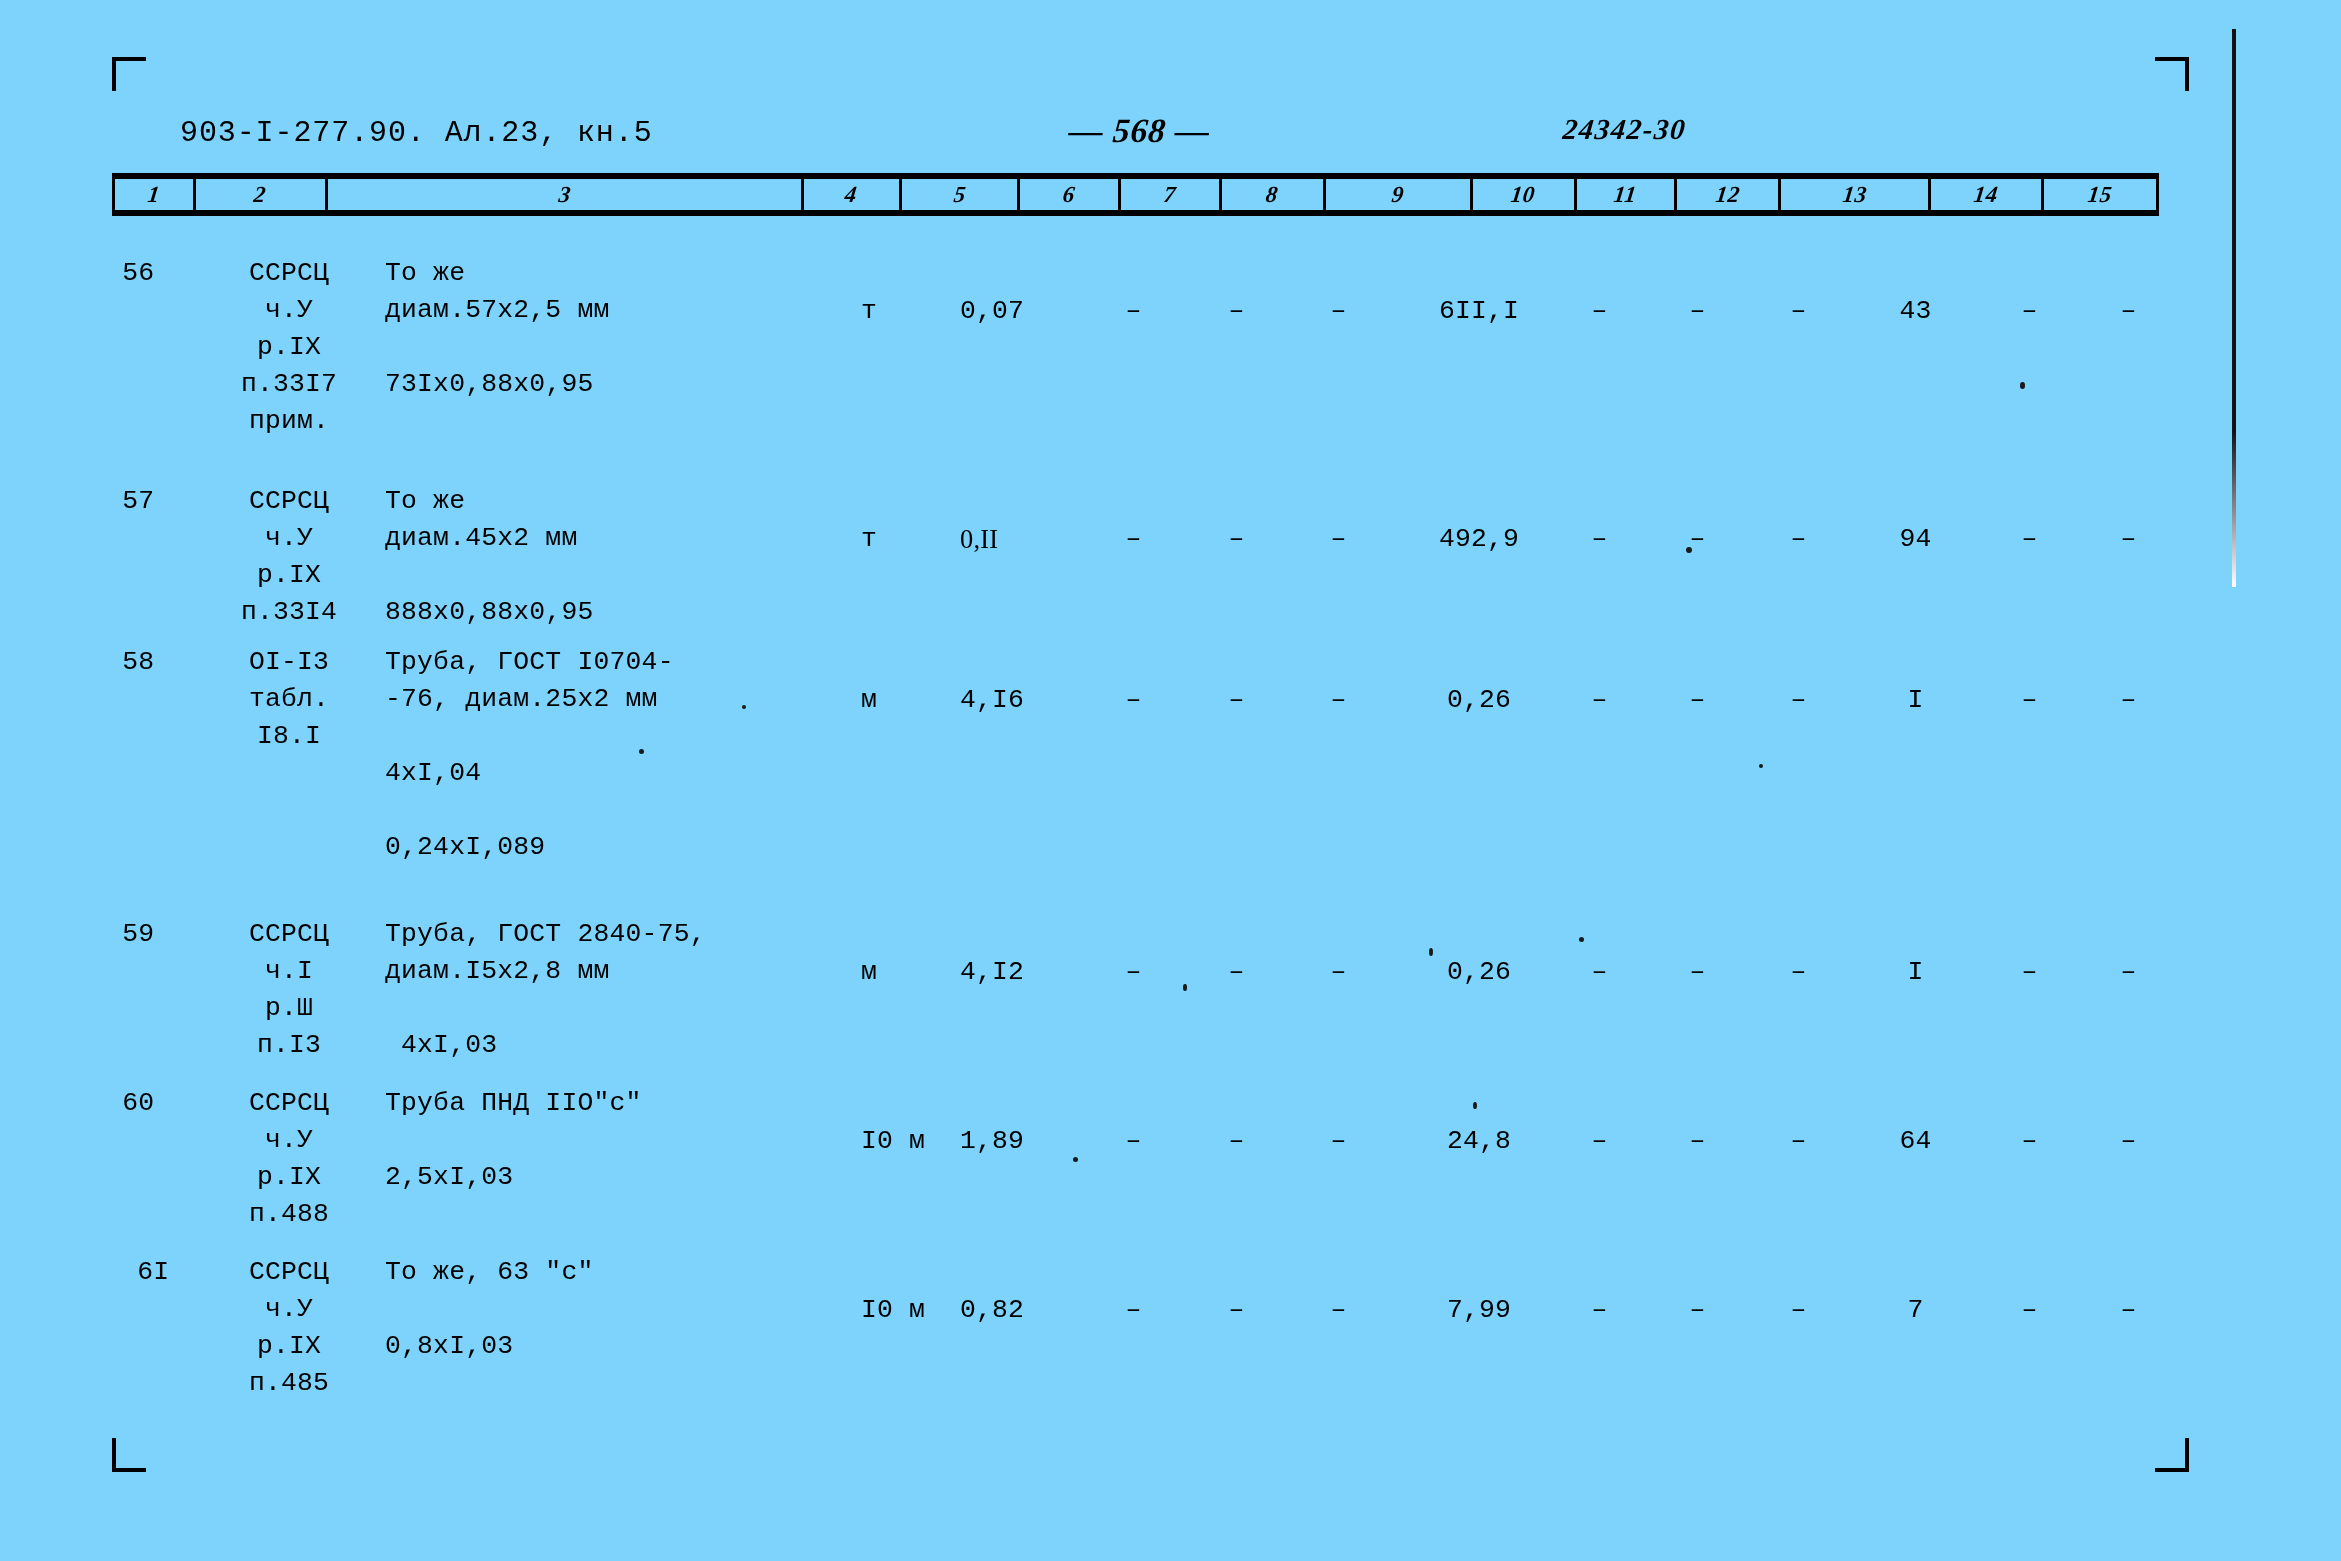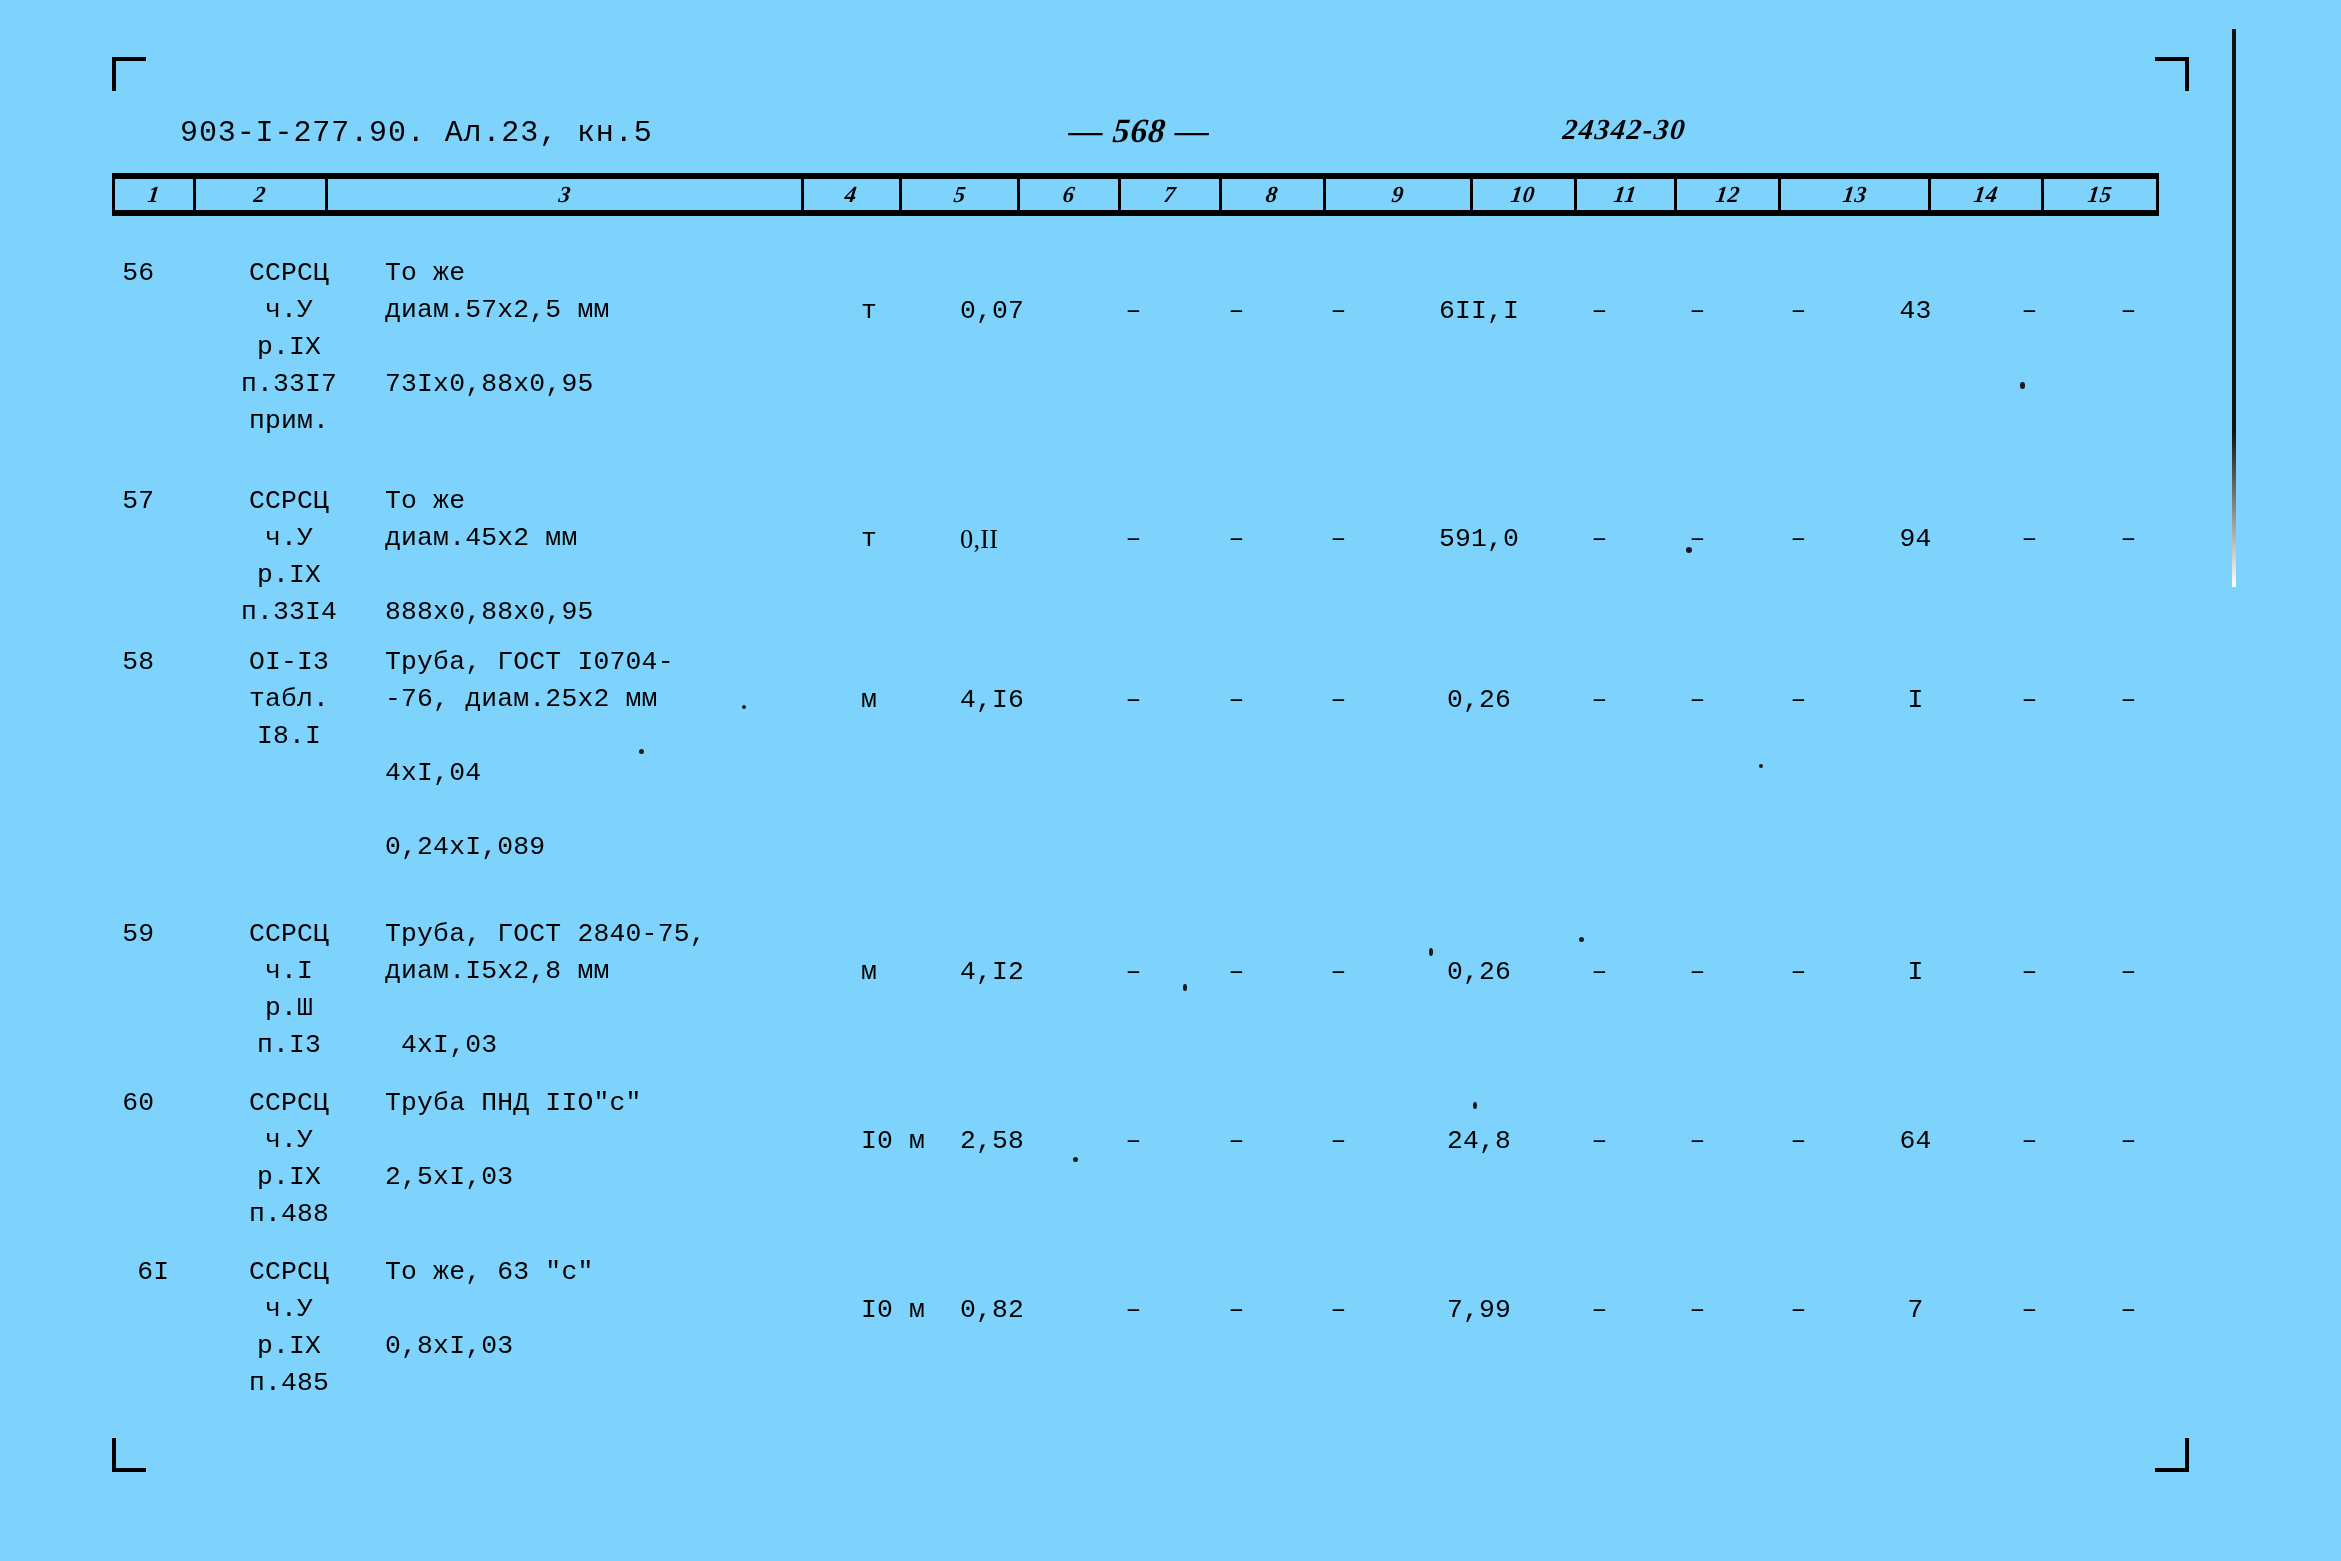--- a/index.html
+++ b/index.html
@@ -271,21 +271,21 @@
 п.33I4</div>
         <div class="cell c-desc" style="top: 13.2px;">То же
 диам.45х2 мм
 
 888х0,88х0,95</div>
         <div class="cell c-unit" style="top: 51px;">т</div>
         <div class="cell c-qty" style="top: 51px; font-family: Liberation Serif, serif;">0,II</div>
         <div class="cell c-6" style="top: 51px;">–</div>
         <div class="cell c-7" style="top: 51px;">–</div>
         <div class="cell c-8" style="top: 51px;">–</div>
-        <div class="cell c-9" style="top: 51px;">591,0</div>
+        <div class="cell c-9" style="top: 51px;">492,9</div>
         <div class="cell c-10" style="top: 51px;">–</div>
         <div class="cell c-11" style="top: 51px;">–</div>
         <div class="cell c-12" style="top: 51px;">–</div>
         <div class="cell c-13" style="top: 51px;">94</div>
         <div class="cell c-14" style="top: 51px;">–</div>
         <div class="cell c-15" style="top: 51px;">–</div>
       </div>
       <div class="data-row" style="position: absolute; left: 0px; top: 389px;">
         <div class="cell c-num" style="top: 13.2px;">58</div>
         <div class="cell c-code" style="top: 13.2px;">OI-I3
@@ -336,21 +336,21 @@
       <div class="data-row" style="position: absolute; left: 0px; top: 830px;">
         <div class="cell c-num" style="top: 13.2px;">60</div>
         <div class="cell c-code" style="top: 13.2px;">ССРСЦ
 ч.У
 р.IX
 п.488</div>
         <div class="cell c-desc" style="top: 13.2px;">Труба ПНД IIO"с"
 
 2,5хI,03</div>
         <div class="cell c-unit" style="top: 51px;">I0 м</div>
-        <div class="cell c-qty" style="top: 51px;">2,58</div>
+        <div class="cell c-qty" style="top: 51px;">1,89</div>
         <div class="cell c-6" style="top: 51px;">–</div>
         <div class="cell c-7" style="top: 51px;">–</div>
         <div class="cell c-8" style="top: 51px;">–</div>
         <div class="cell c-9" style="top: 51px;">24,8</div>
         <div class="cell c-10" style="top: 51px;">–</div>
         <div class="cell c-11" style="top: 51px;">–</div>
         <div class="cell c-12" style="top: 51px;">–</div>
         <div class="cell c-13" style="top: 51px;">64</div>
         <div class="cell c-14" style="top: 51px;">–</div>
         <div class="cell c-15" style="top: 51px;">–</div>

